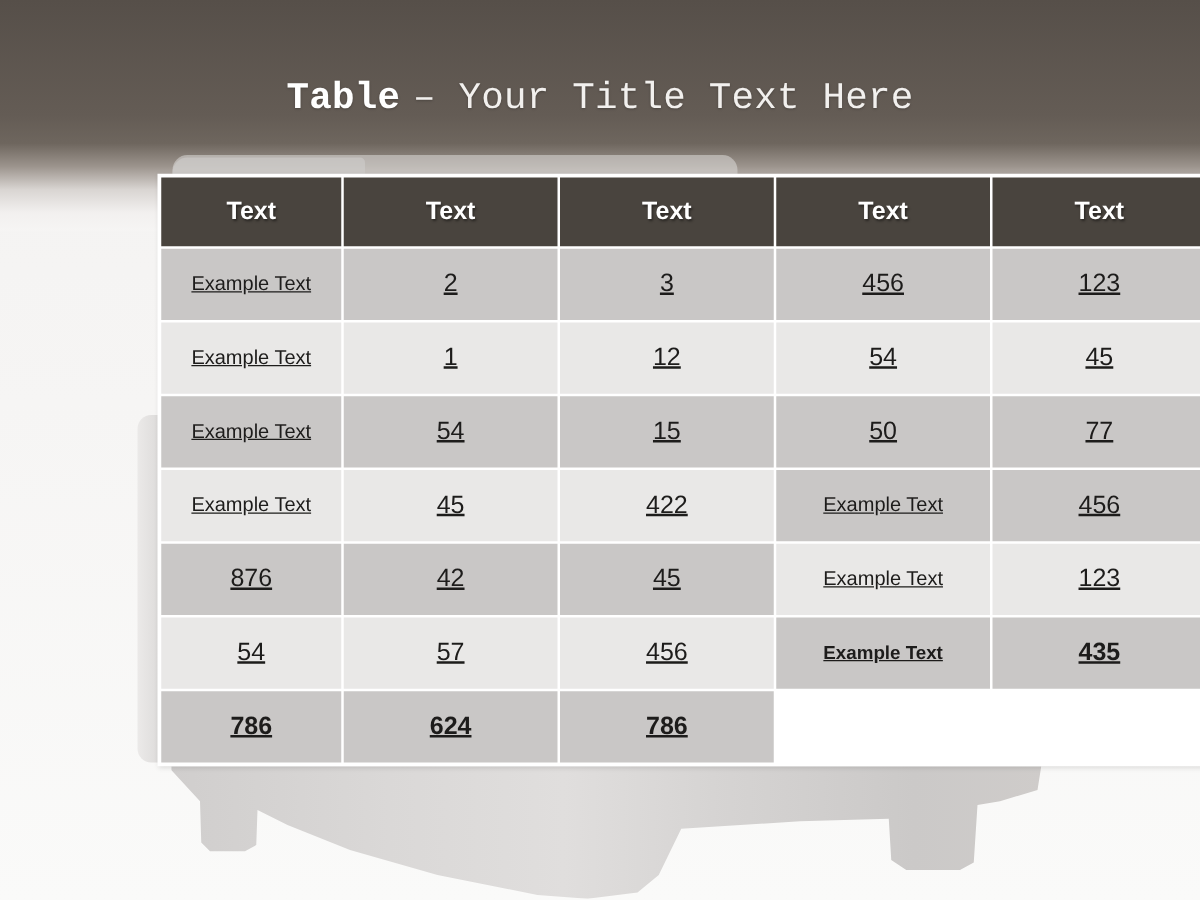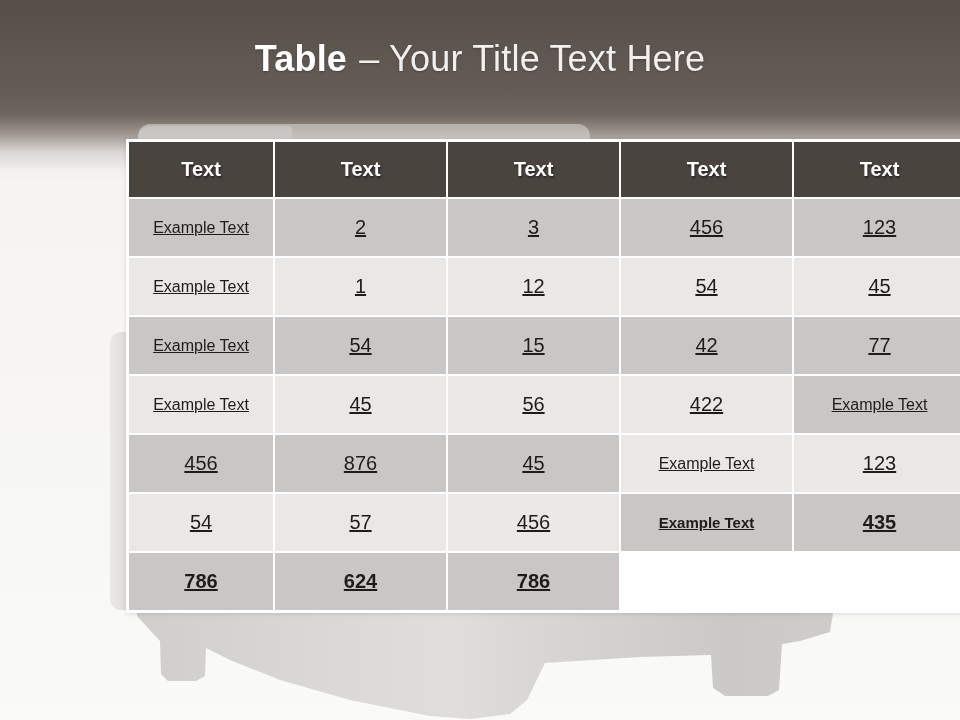--- a/index.html
+++ b/index.html
@@ -16,24 +16,25 @@
     background:linear-gradient(to bottom,#F3F2F1 0%,var(--page_bg) 45%,#FAFAF9 100%);
   }
   
   .top-band{
     position:absolute; left:0; top:0; width:100%; height:185px; z-index:0;
     background:linear-gradient(to bottom,
       var(--band_top) 0%, var(--band_mid) 50%, var(--band_low) 62%,
       #9C948D 72%, #D9D5D2 82%, #F2F0EF 92%, var(--page_bg) 100%);
   }
   .slide-title{
-    position:absolute; left:0; top:40px; width:100%; z-index:3;
+    position:absolute; left:0; top:60px; width:100%; z-index:3;
     text-align:center; color:var(--title_text);
-    font-size:36px; line-height:38px; letter-spacing:0.2px;
+    font-size:30px; line-height:38px; letter-spacing:0.2px;
     text-shadow:0 1px 2px rgba(0,0,0,0.25);
+    font-family:Liberation Mono, monospace;
   }
   .slide-title .t-bold{font-weight:700;}
   .slide-title .t-rest{font-weight:400; color:#F2F0EE; margin-left:0.34em;}
   
   .watermark{position:absolute; inset:0; z-index:1; pointer-events:none;}
   .wm{position:absolute;}
   .sofa-back{
     left:138px; top:124px; width:452px; height:40px;
     background:#DCDAD9; border-radius:12px 12px 0 0; opacity:.55;
   }
@@ -120,31 +121,31 @@
 
     <div class="td light label">Example Text</div>
     <div class="td light">1</div>
     <div class="td light">12</div>
     <div class="td light">54</div>
     <div class="td light">45</div>
 
     <div class="td dark label">Example Text</div>
     <div class="td dark">54</div>
     <div class="td dark">15</div>
-    <div class="td dark">42</div>
+    <div class="td dark">50</div>
     <div class="td dark">77</div>
 
     <div class="td light label">Example Text</div>
     <div class="td light">45</div>
-    <div class="td light">56</div>
     <div class="td light">422</div>
 
     <div class="td dark label">Example Text</div>
     <div class="td dark">456</div>
     <div class="td dark">876</div>
+    <div class="td dark">42</div>
     <div class="td dark">45</div>
 
     <div class="td light label">Example Text</div>
     <div class="td light">123</div>
     <div class="td light">54</div>
     <div class="td light">57</div>
     <div class="td light">456</div>
 
     <div class="td dark total label">Example Text</div>
     <div class="td dark total">435</div>

